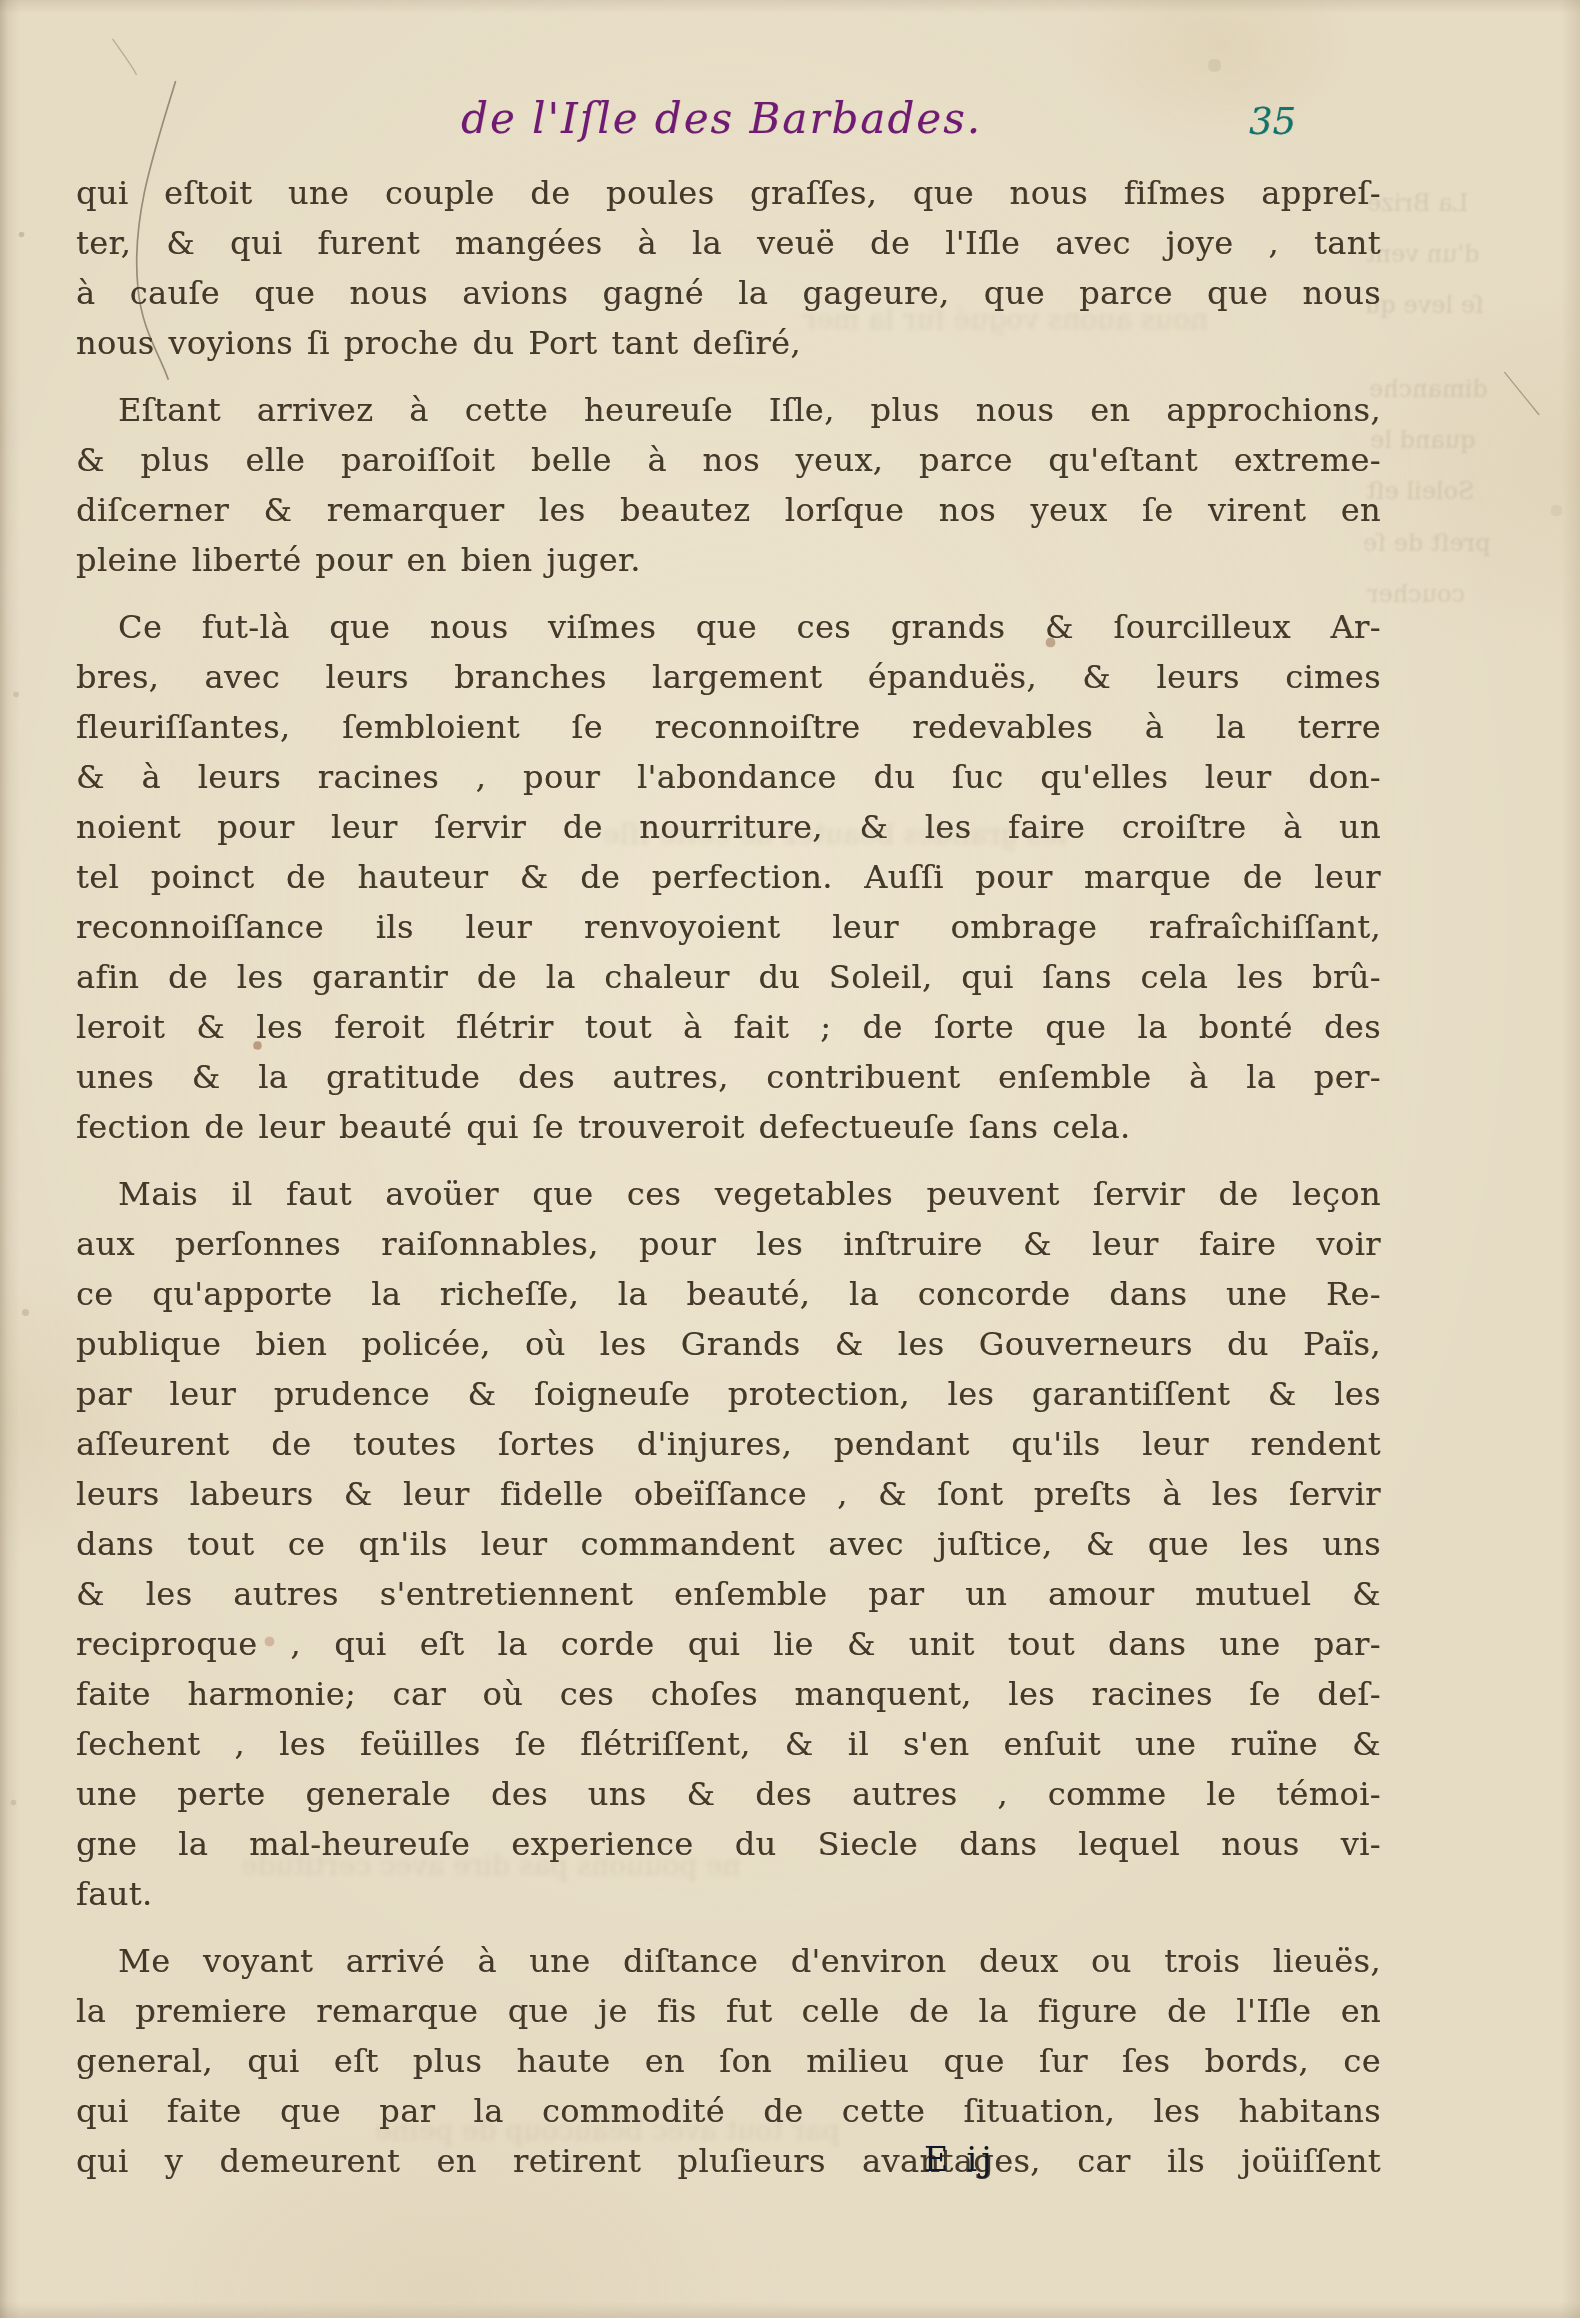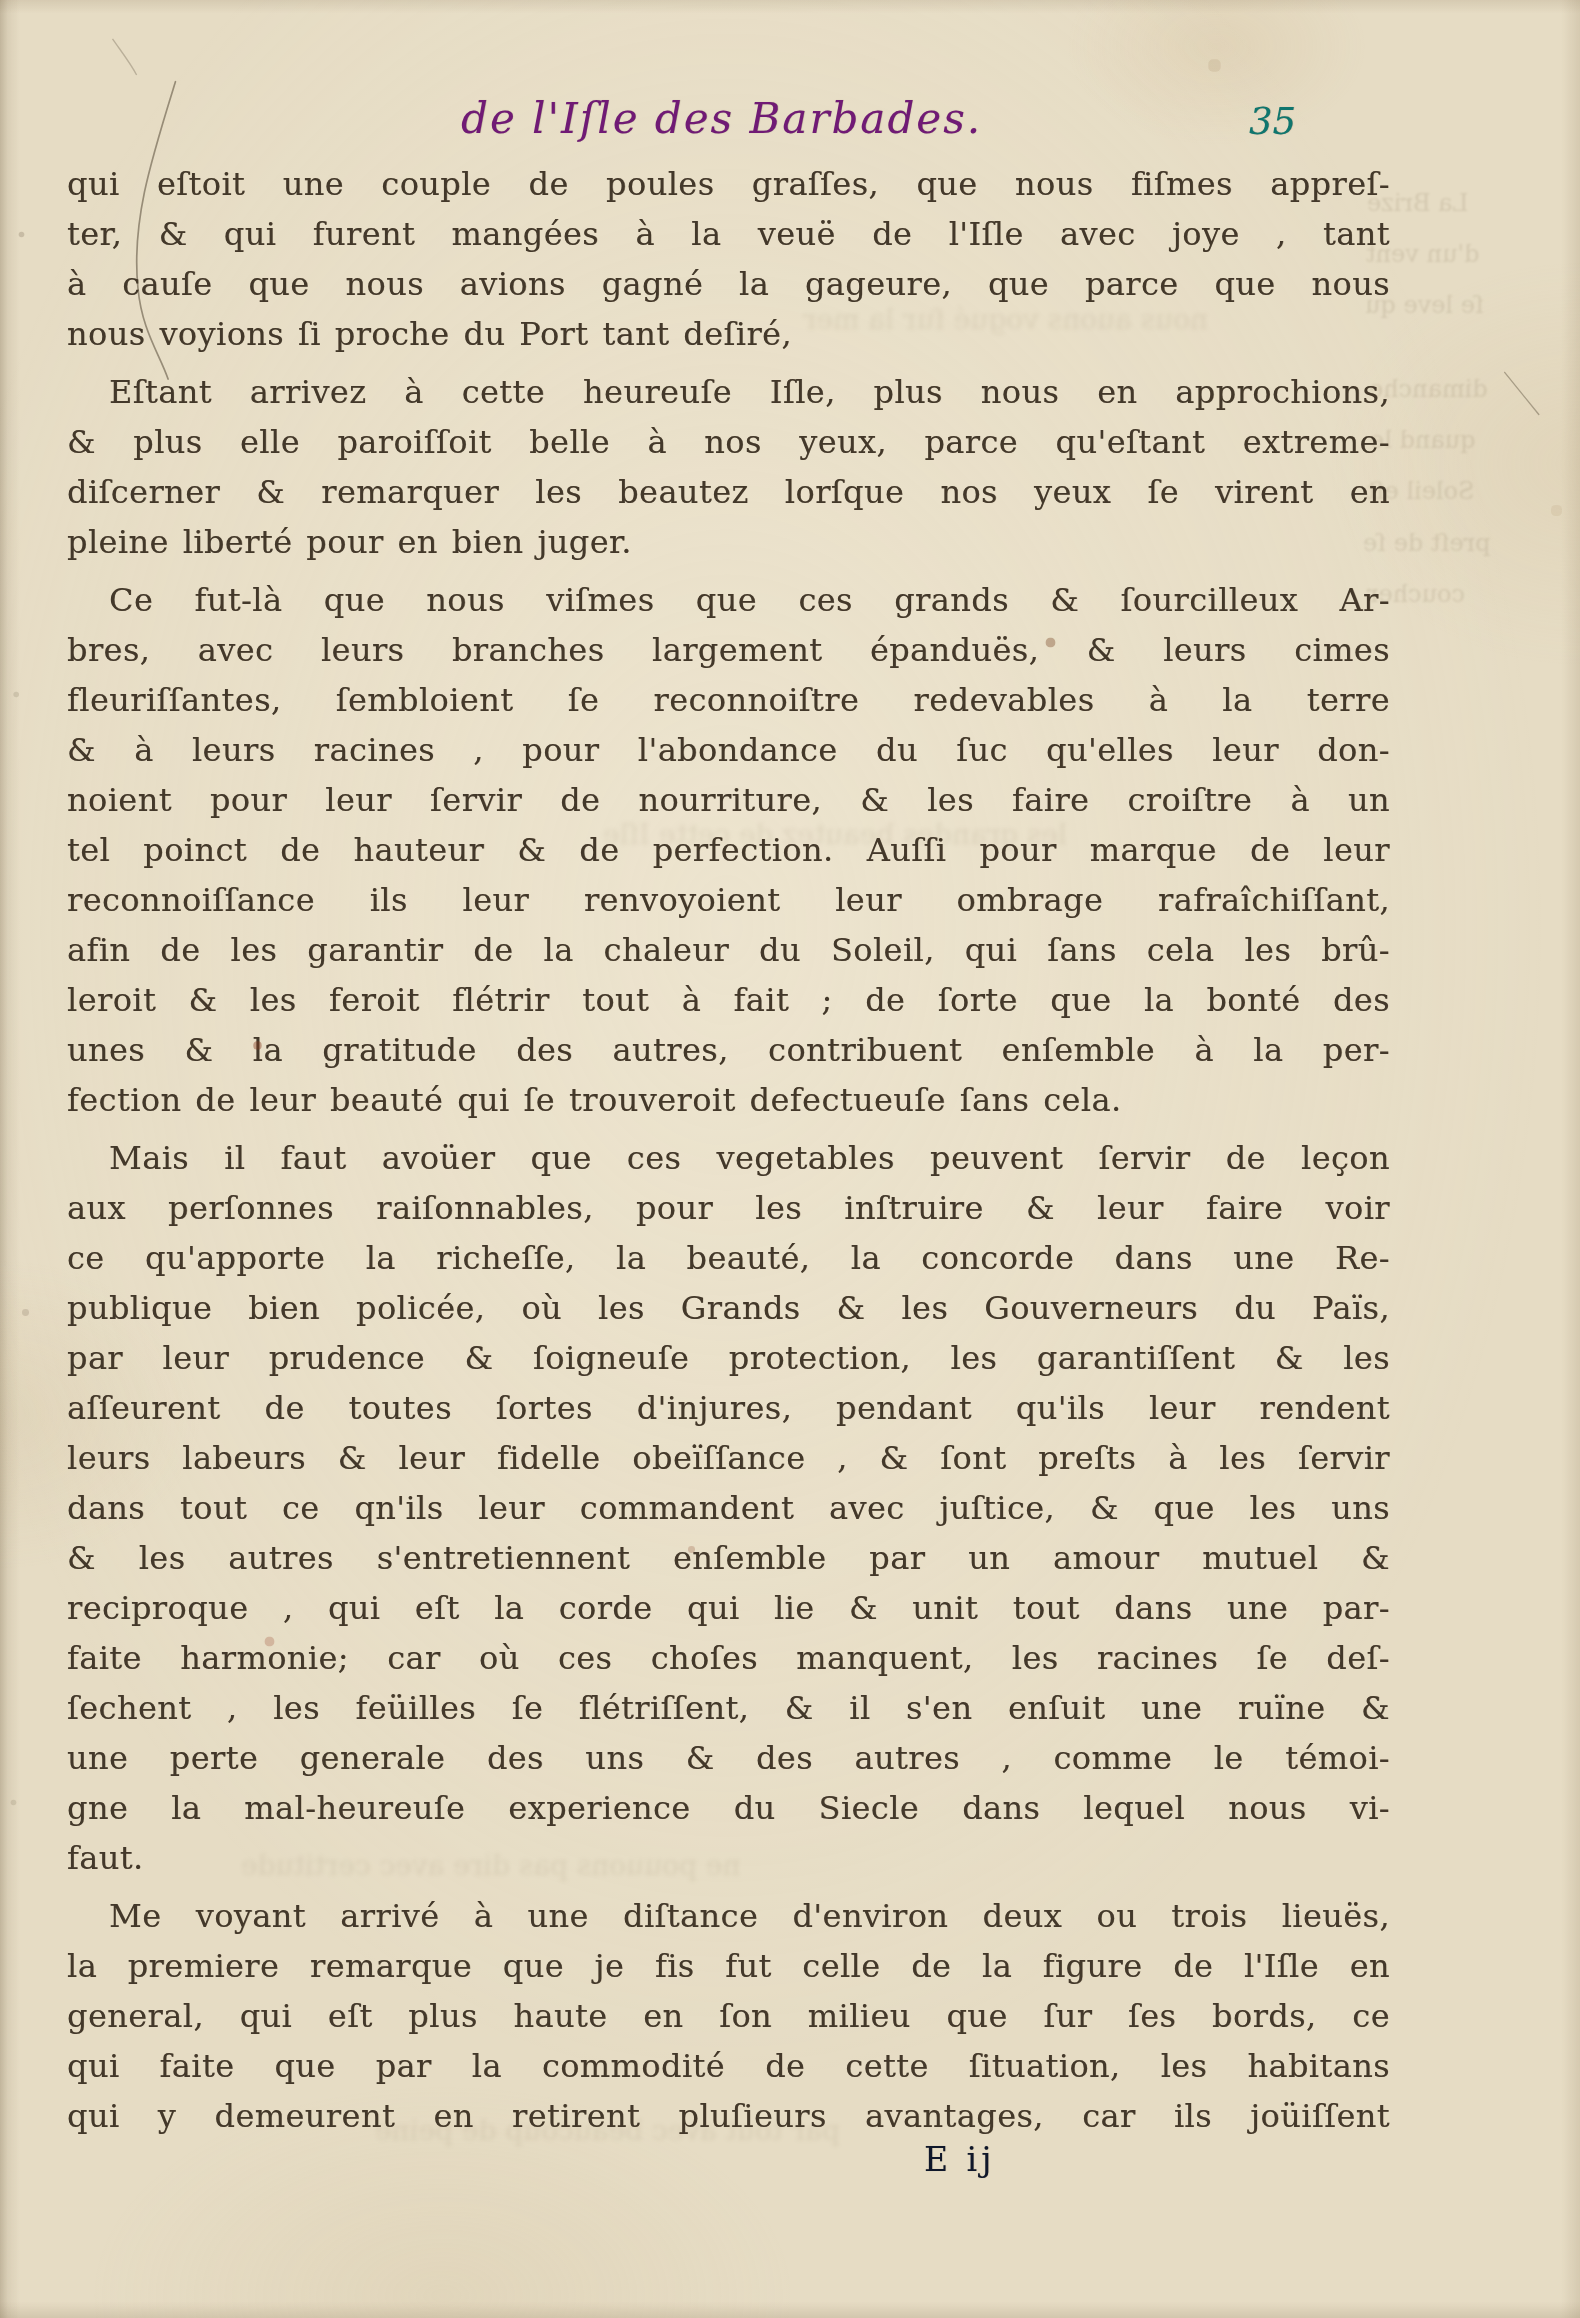--- a/index.html
+++ b/index.html
@@ -36,21 +36,21 @@
   }
 
   
   .text-block{
     position:absolute;left:59px;top:151px;width:1339px;
     font-size:32px;line-height:50px;
     letter-spacing:0.4px;word-spacing:3.3px;
     color:#43382a;
     text-shadow:0.3px 0.3px 0.6px rgba(62,48,30,.38);
   }
-  .para{margin:8px;}
+  .para{margin:17px;}
   .line{
     height:50px;
     text-align:justify;
     text-align-last:justify;
     white-space:nowrap;
   }
   .line.loose{text-align-last:left;}
   .line.first-indent{text-indent:42px;}
 
   

